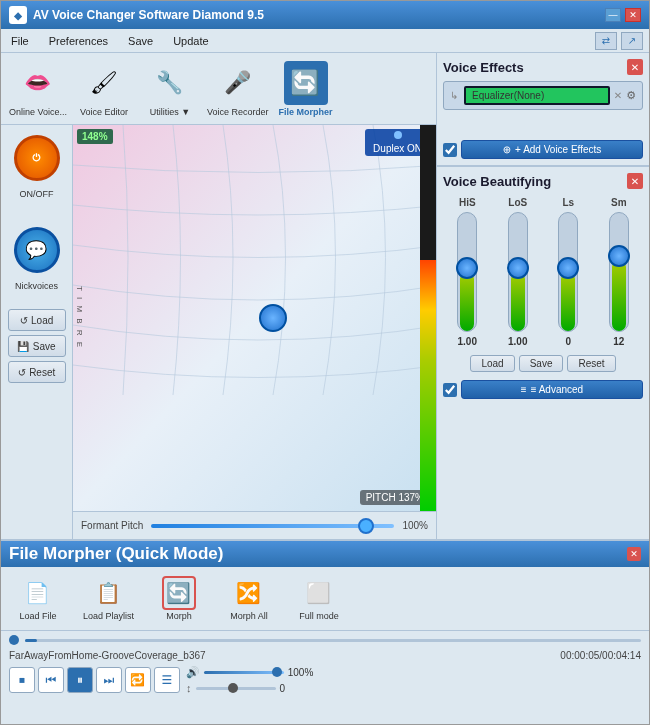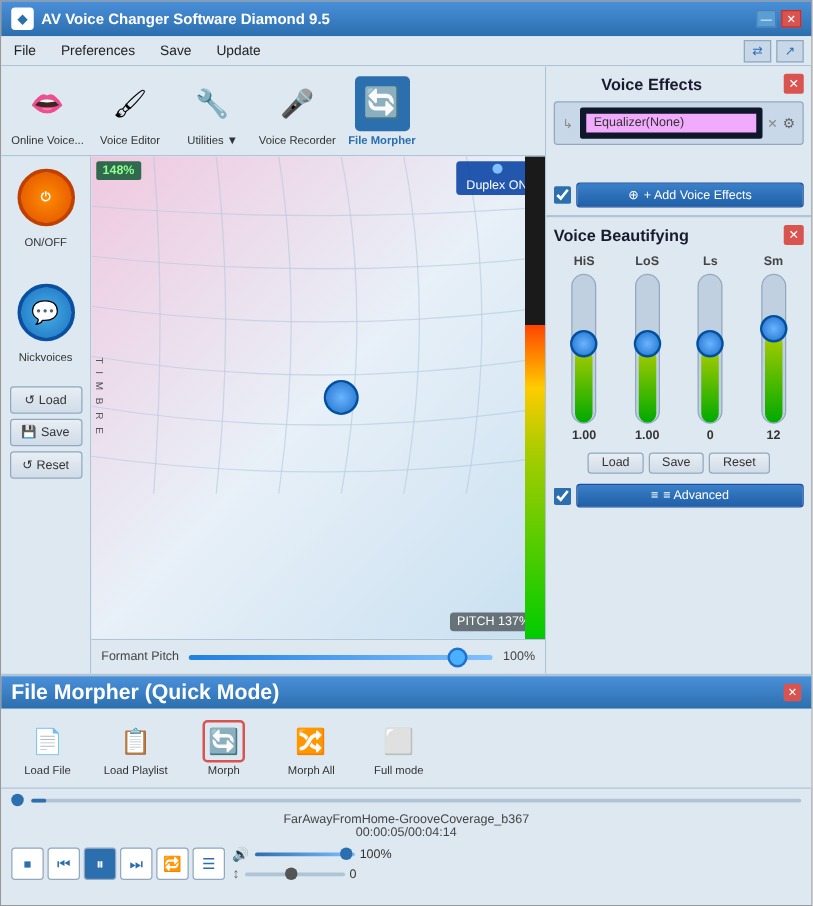--- a/index.html
+++ b/index.html
@@ -305,21 +305,20 @@
     .ve-header {
       display: flex;
       align-items: center;
       justify-content: space-between;
       margin-bottom: 6px;
     }
     .ve-title {
       font-size: 13px;
       font-weight: bold;
       color: #1a1a2e;
-      margin-left: 38px;
     }
     .ve-close {
       width: 16px;
       height: 16px;
       background: #d9534f;
       color: white;
       border: none;
       border-radius: 2px;
       font-size: 10px;
       cursor: pointer;
@@ -345,22 +344,22 @@
       border: 1px solid #90a8c0;
       border-radius: 3px;
       padding: 4px 6px;
       display: flex;
       align-items: center;
       gap: 4px;
       margin-bottom: 6px;
     }
     .ve-chain-item {
       flex: 1;
-      background: #f0abfc;
-      border: 5px solid #0f172a;
+      background: #22c55e;
+      border: 2px solid #0f172a;
       border-radius: 2px;
       padding: 2px 6px;
       font-size: 10px;
       color: #333;
       display: flex;
       align-items: center;
       gap: 4px;
     }
     .ve-chain-remove {
       color: #888;
@@ -609,21 +608,20 @@
       background: #b0c4d8;
       border-radius: 2px;
     }
     .fm-file-row {
       display: flex;
       align-items: center;
       justify-content: space-between;
       padding: 1px 8px;
       font-size: 10px;
       color: #444;
-      flex-direction: column;
     }
     .fm-playback {
       display: flex;
       align-items: center;
       padding: 4px 8px;
       gap: 6px;
       height: 36px;
       flex-shrink: 0;
     }
     .fm-play-btn {

